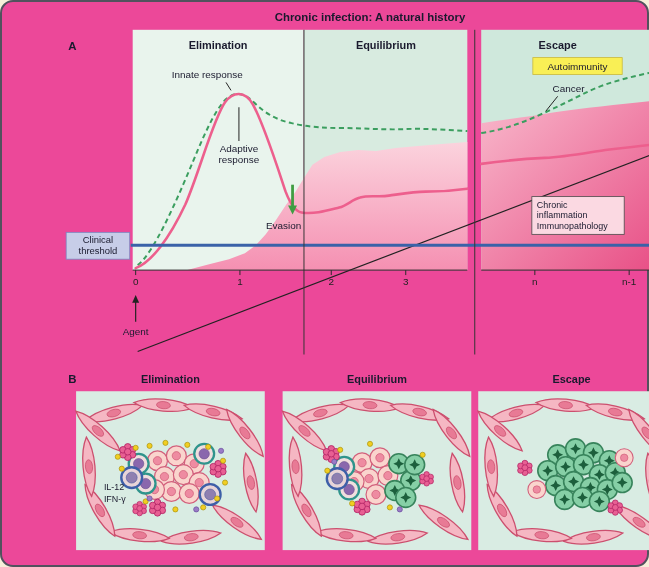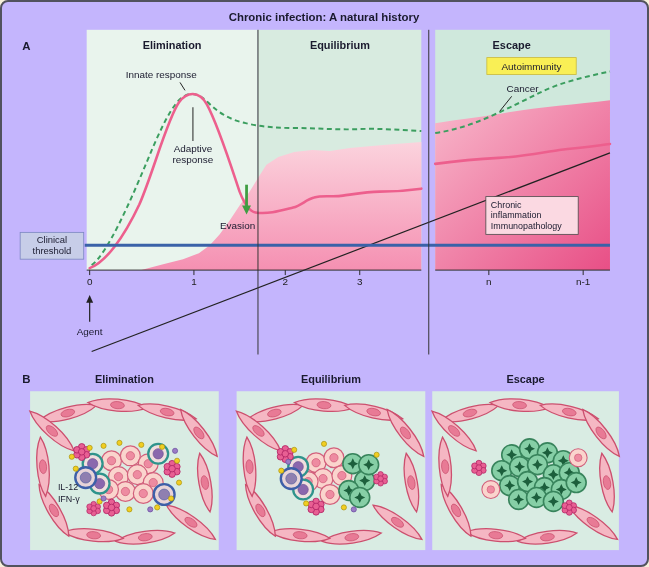--- a/index.html
+++ b/index.html
@@ -1,17 +1,17 @@
 <!DOCTYPE html>
 <html><head>
 <meta charset="utf-8">
 <style>
   html,body{margin:0;padding:0;}
   body{width:649px;height:567px;overflow:hidden;background:#f7f0da;font-family:"Liberation Sans",sans-serif;}
-  .frame{box-sizing:border-box;position:relative;width:649px;height:567px;border:2px solid #52525e;border-radius:8px;background:#c4b5fd;}
+  .frame{box-sizing:border-box;position:relative;width:649px;height:567px;border:2px solid #52525e;border-radius:13px;background:#ec4899;padding-left:46px;}
   svg{display:block;}
   svg text{font-family:"Liberation Sans",sans-serif;fill:#1a1a2e;}
   .ttl{font-weight:bold;font-size:11.5px;}
   .hdr{font-weight:bold;font-size:11px;}
   .lbl{font-size:10px;}
   .sm{font-size:9.5px;}
   .xs{font-size:9px;}
   .tick{font-size:10px;fill:#222;}
 </style>
 </head>

